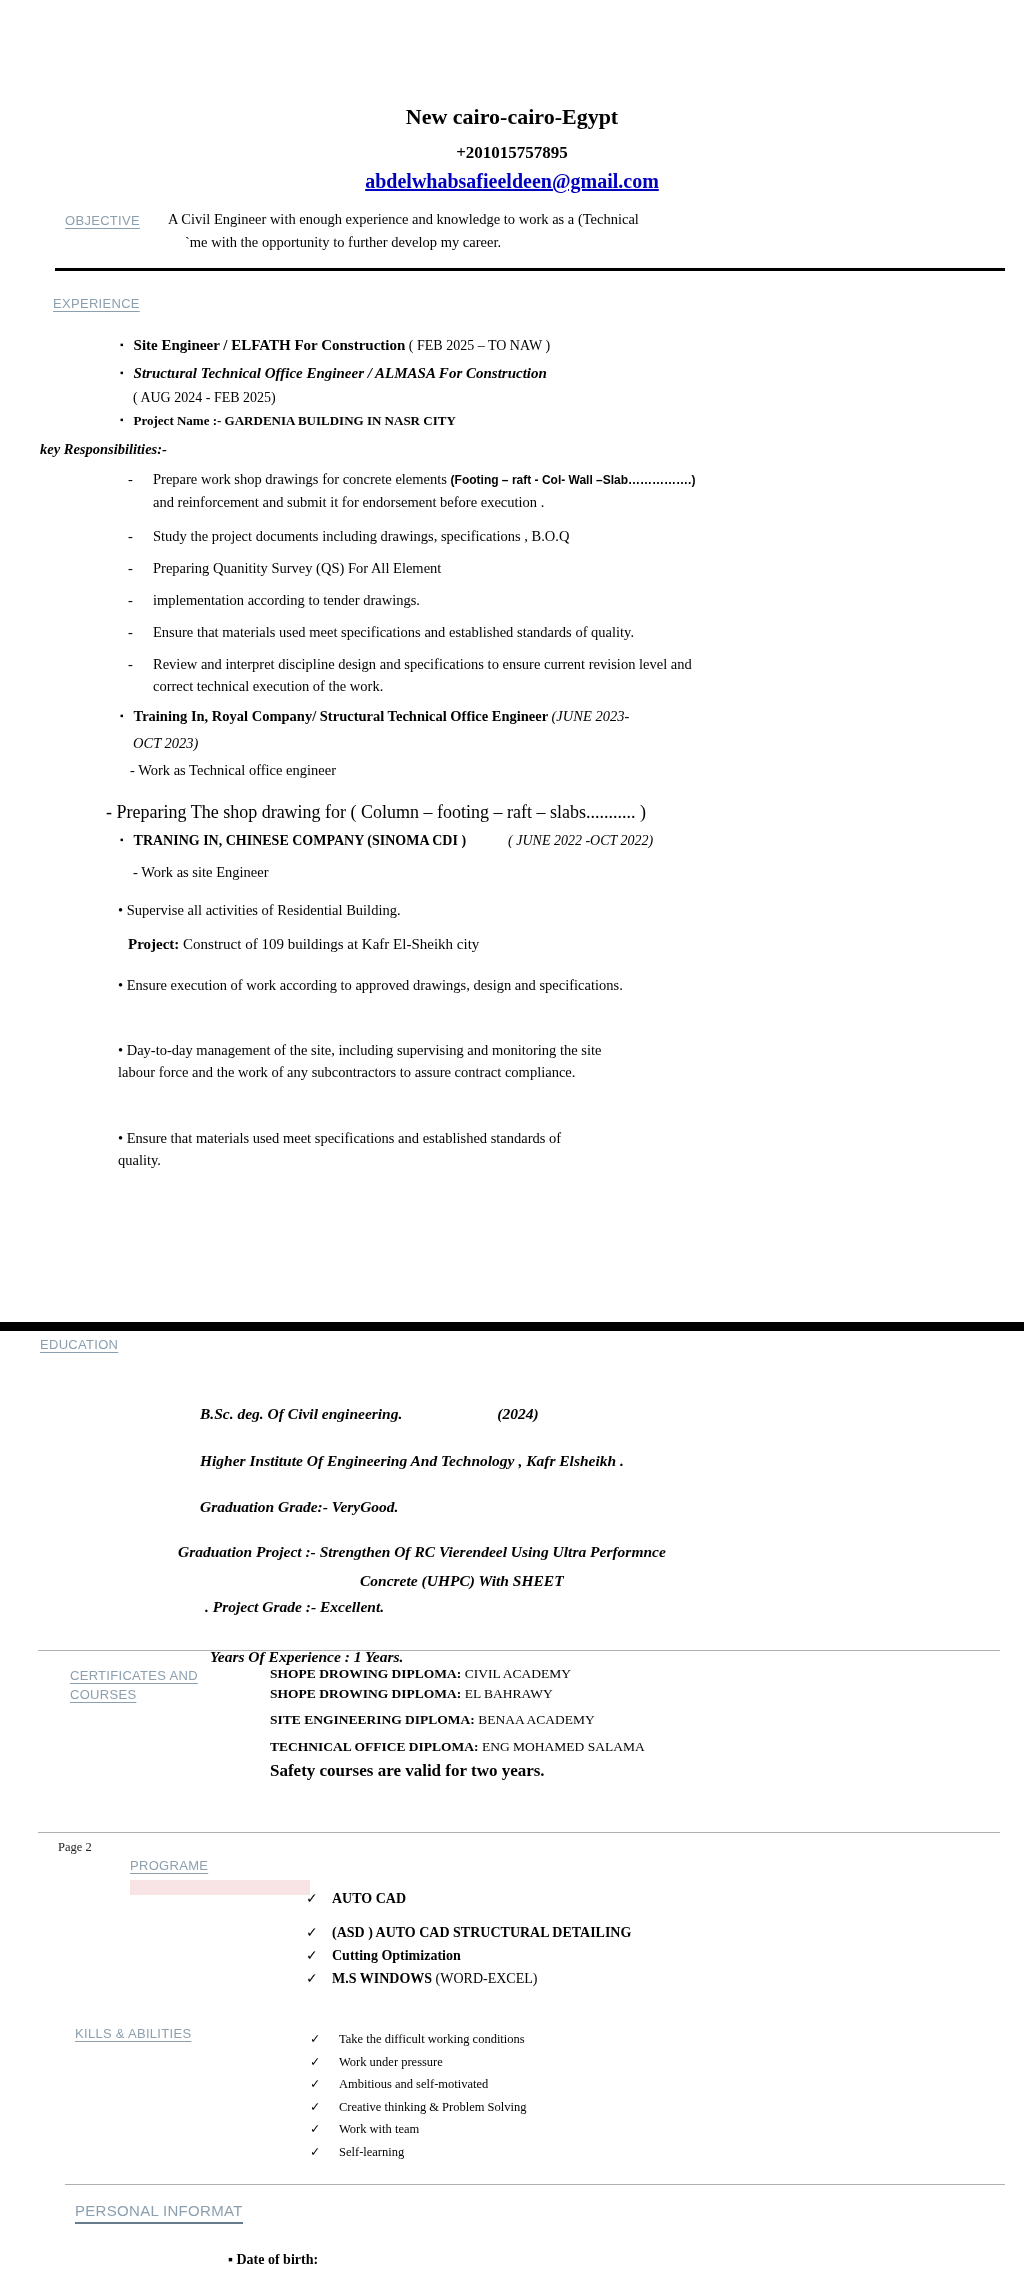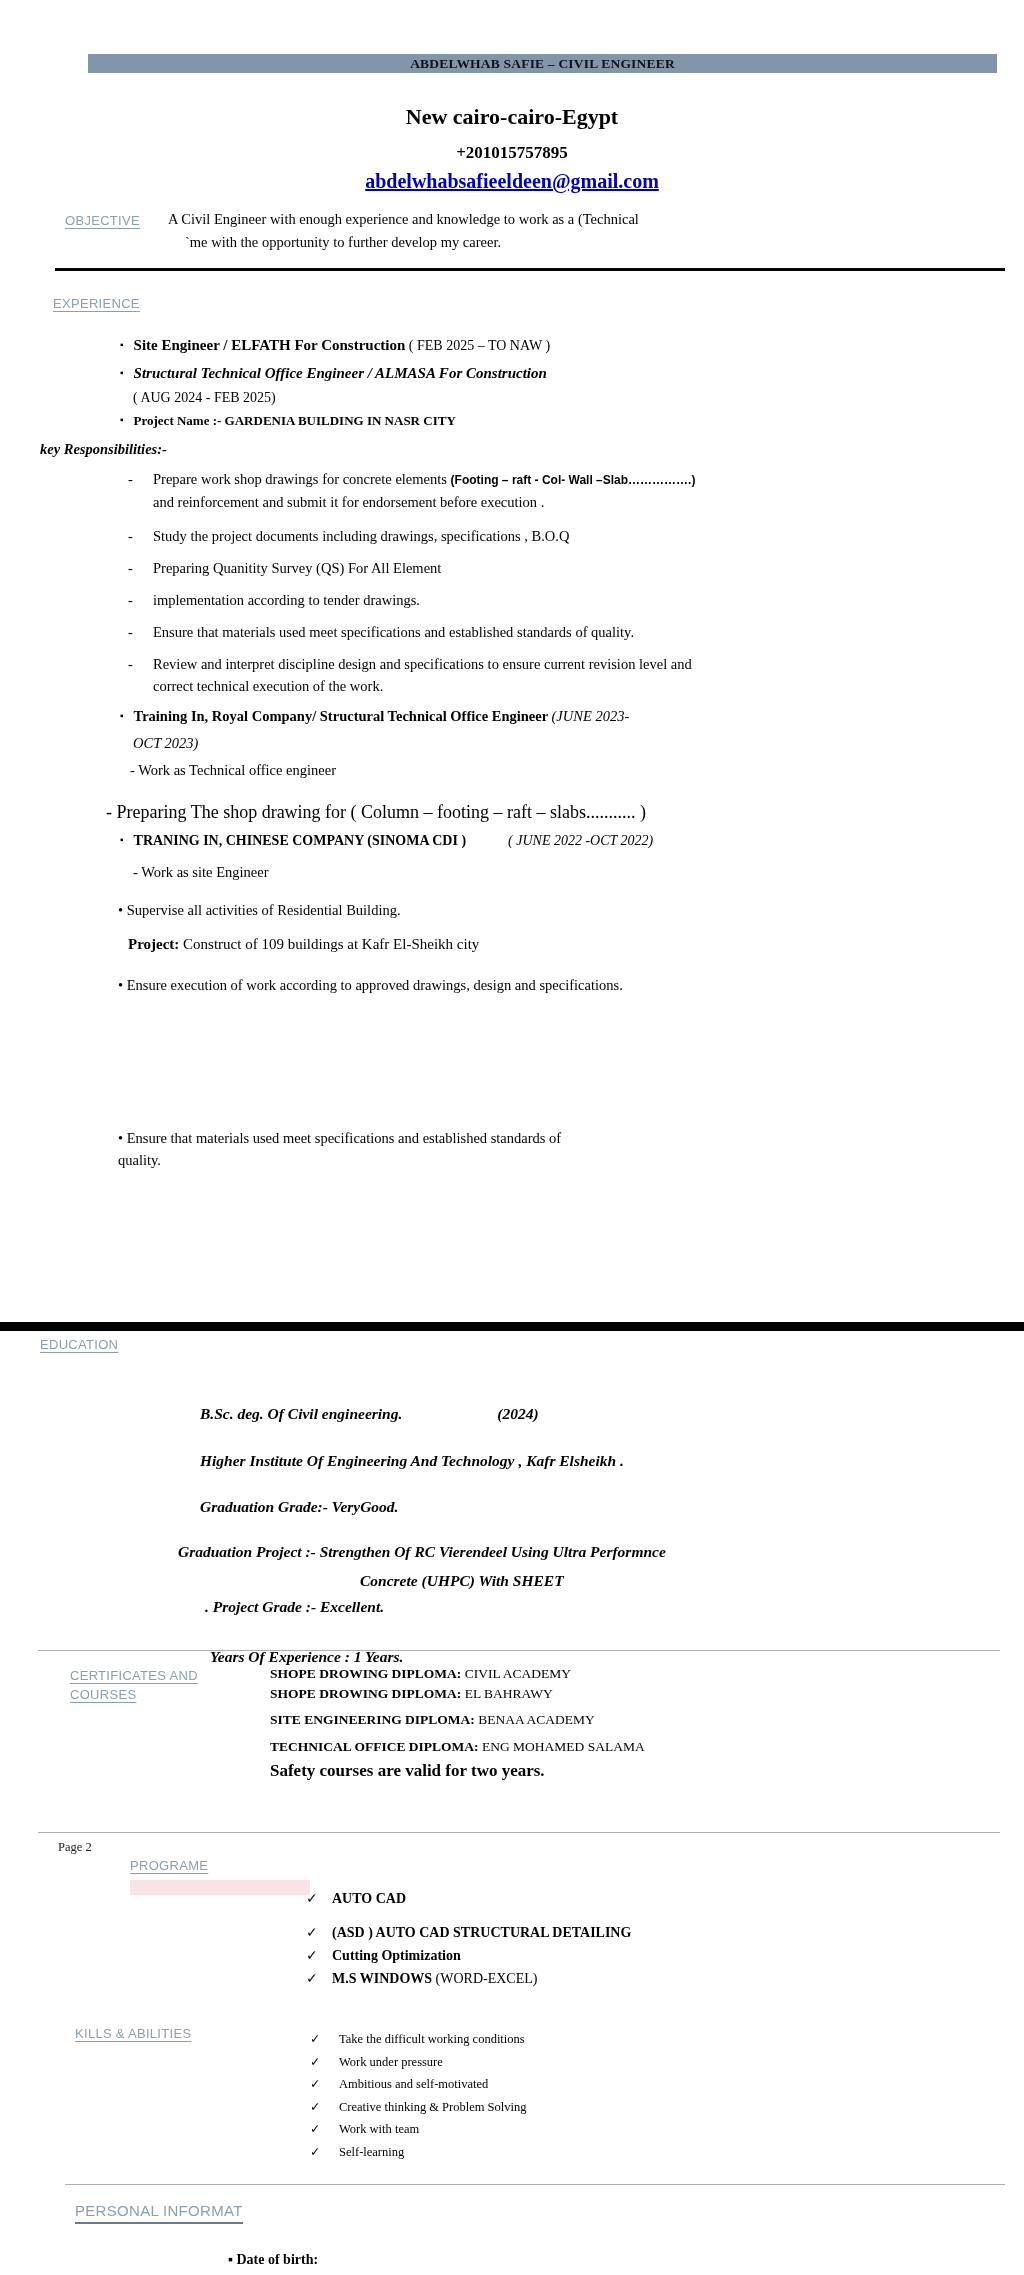--- a/index.html
+++ b/index.html
@@ -111,23 +111,20 @@
 
   
   #pagenum{left:58px;top:1840px;font-size:12.5px;color:#222;}
   #dob{left:228px;top:2252px;font-weight:bold;font-size:14px;}
 </style>
 </head>
 <body>
 
 <div class="page">
 
-  <div class="abs" id="banner">
-    <span class="nm">ABDELWHAB SAFIE  – CIVIL ENGINEER</span>
-  </div>
 
   <div class="abs" id="loc">New cairo-cairo-Egypt</div>
   <div class="abs" id="phone">+201015757895</div>
   <div class="abs" id="email">
     <a>abdelwhabsafieeldeen@gmail.com</a>
   </div>
 
   <div class="abs seclabel" id="obj-label">OBJECTIVE</div>
   <div class="abs" id="obj-line1">A Civil Engineer with enough experience and knowledge to work as a (Technical</div>
   <div class="abs" id="obj-line2">`me with the opportunity to further develop my career.</div>
@@ -183,20 +180,21 @@
   <div class="abs" id="prep">- Preparing The shop drawing for ( Column – footing – raft – slabs........... )</div>
 
   <div class="abs" id="train2">
     <span class="sq">▪</span><span class="tb">TRANING IN, CHINESE COMPANY (SINOMA CDI )</span><span class="ti">( JUNE 2022 -OCT 2022)</span>
   </div>
   <div class="abs" id="train2-sub">- Work as site Engineer</div>
 
   <div class="abs dotpara" id="sb1"><span>•</span><span> Supervise all activities of Residential Building.</span></div>
   <div class="abs" id="sproj"><b>Project:</b><span> Construct of 109 buildings at Kafr El-Sheikh city</span></div>
   <div class="abs dotpara" id="sb2"><span>•</span><span> Ensure execution of work according to approved drawings, design and specifications.</span></div>
+  <div class="abs dotpara" id="sb3"><span>•</span><span> Day-to-day management of the site, including supervising and monitoring the site labour force and the work of any subcontractors to assure contract compliance.</span></div>
   <div class="abs dotpara" id="sb4"><span>•</span><span> Ensure that materials used meet specifications and established standards of quality.</span></div>
 
   <div class="abs" id="thickbar"></div>
   <div class="abs seclabel" id="edu-label">EDUCATION</div>
   <div class="abs edu" id="edu1"><span>B.Sc. deg. Of Civil engineering.</span><span class="yr">(2024)</span></div>
   <div class="abs edu" id="edu2">Higher Institute Of Engineering And Technology , Kafr Elsheikh .</div>
   <div class="abs edu" id="edu3">Graduation Grade:- VeryGood.</div>
   <div class="abs edu" id="edu4">Graduation Project :- Strengthen Of RC Vierendeel Using Ultra Performnce</div>
   <div class="abs edu" id="edu5">Concrete (UHPC) With SHEET</div>
   <div class="abs edu" id="edu6">. Project Grade :- Excellent.</div>

